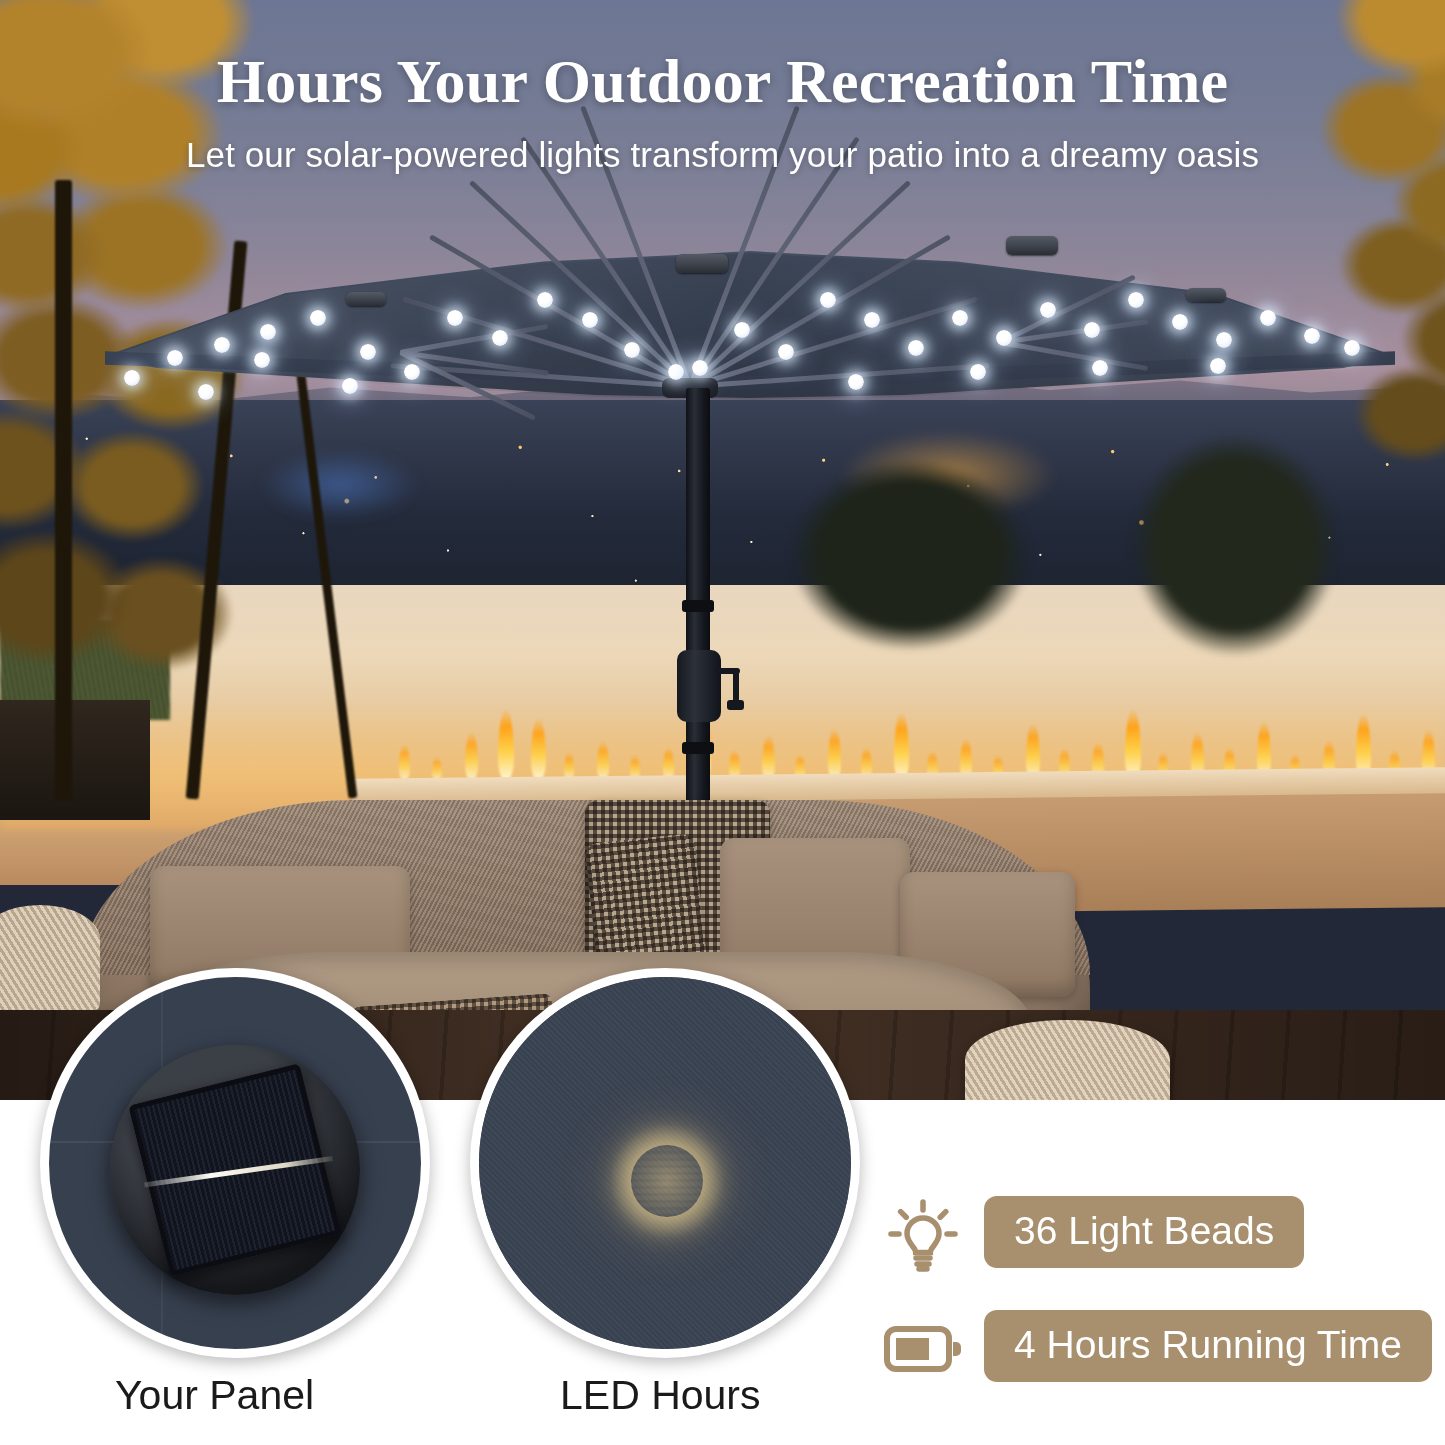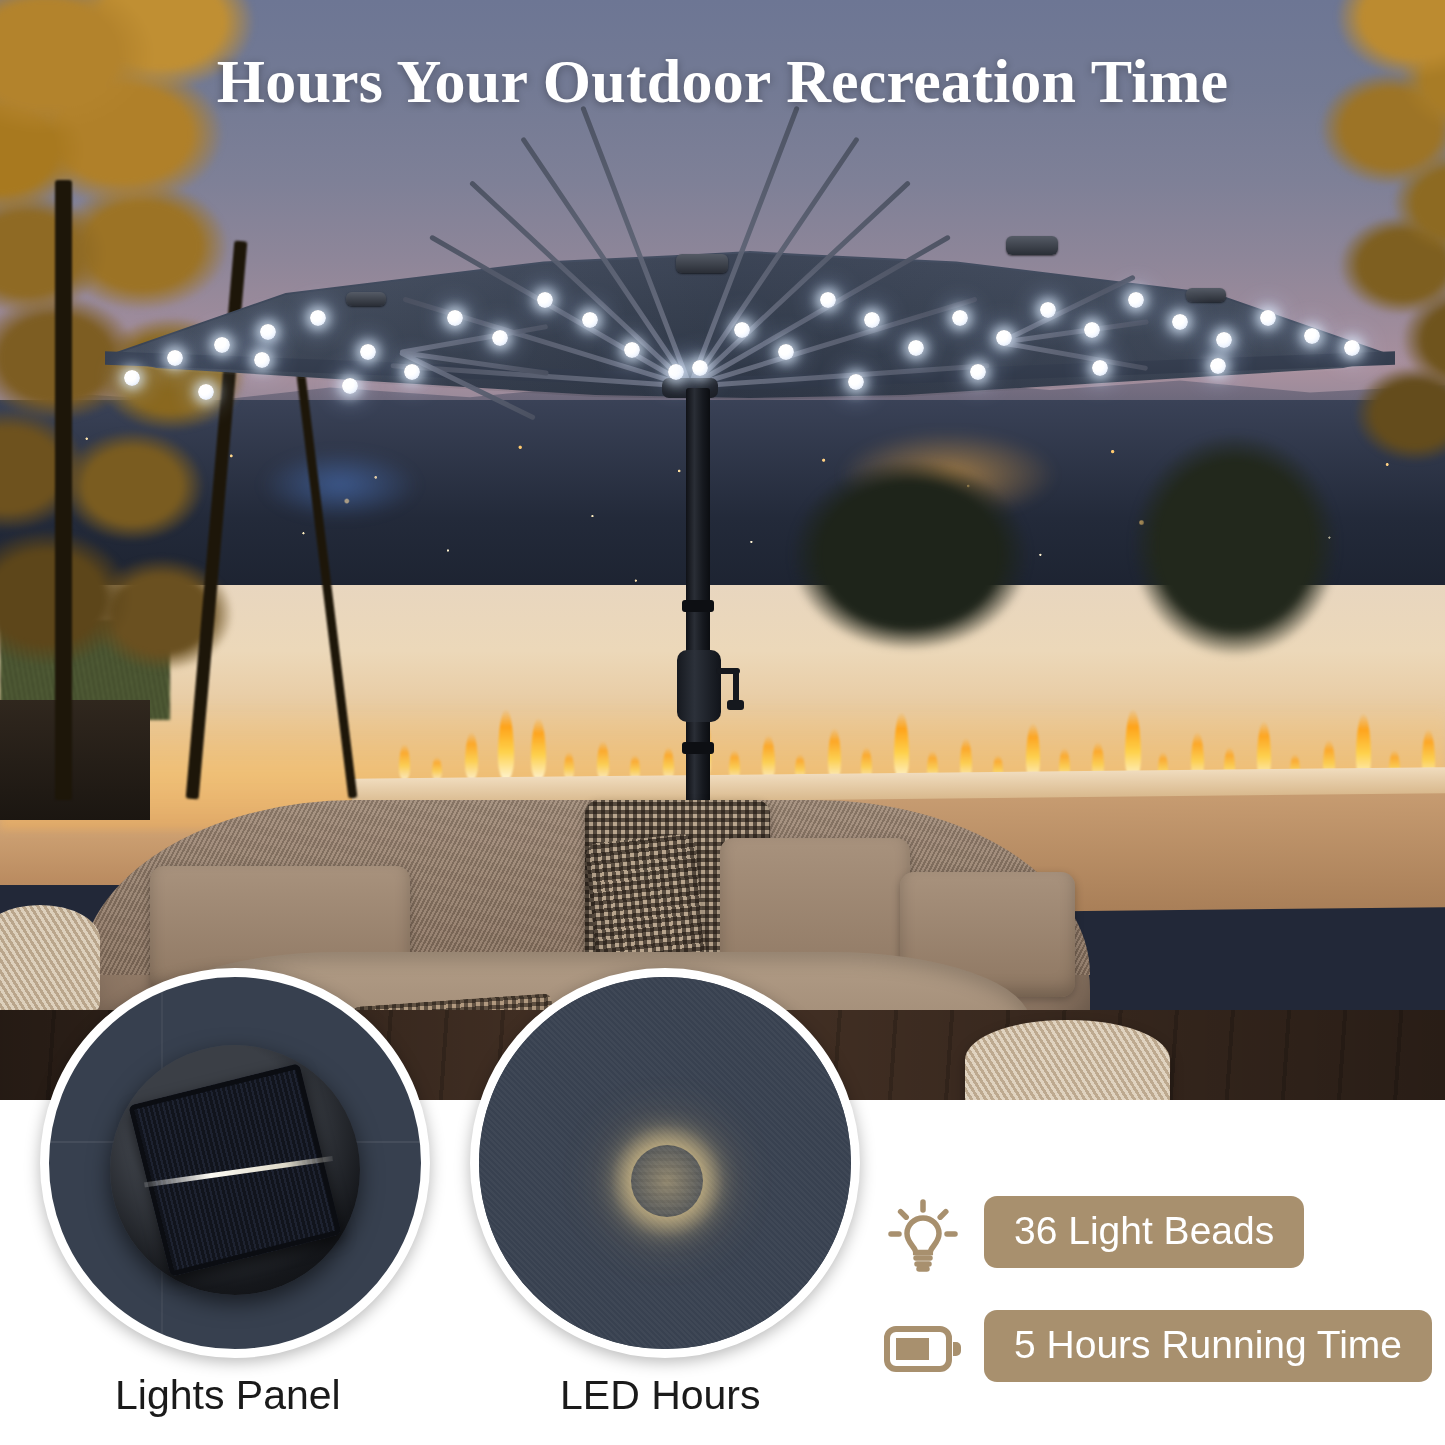--- a/index.html
+++ b/index.html
@@ -369,20 +369,21 @@
     <div class="cush" style="left:900px; top:872px; width:175px; height:125px;"></div>
     <div class="seat"></div>
     <div class="throw"></div>
     <div class="poufL"></div>
     <div class="deck"></div>
     <div class="deckshade"></div>
     <div class="pouf"></div>
   </div>
 
   <div class="headline">Hours Your Outdoor Recreation Time</div>
+  <div class="subhead">Let our solar-powered lights transform your patio into a dreamy oasis</div>
 
   <div class="panel"></div>
 
   <div class="inset insetA">
     <div class="spSeamV"></div>
     <div class="spSeamH"></div>
     <div class="spRing">
       <div class="spCell">
         <div class="spHi"></div>
       </div>
@@ -391,21 +392,21 @@
 
   <div class="inset insetB">
     <div class="bandNavy"></div>
     <div class="bandGrey"></div>
     <div class="bandBlack"></div>
 
     <div class="bulbGlow"></div>
     <div class="bulb"></div>
   </div>
 
-  <div class="caption capA">Lights Panel</div>
+  <div class="caption capA">Your Panel</div>
   <div class="caption capB">LED Hours</div>
 
   <div class="featRow featA">
     <div class="featIcon">
       <svg width="80" height="78" viewBox="0 0 80 78" fill="none" stroke="#a8906e" stroke-width="5.5" stroke-linecap="round">
         <path d="M40 22c-8.8 0-16 7-16 15.6 0 5.6 3 9.4 5.6 12.6 2 2.5 3.1 4 3.1 6.4h14.6c0-2.4 1.1-3.9 3.1-6.4 2.6-3.2 5.6-7 5.6-12.6C56 29 48.8 22 40 22z"></path>
         <path d="M33 62h14M34 68h12M36 73h8"></path>
         <path d="M40 6v8M17.6 15.6l5.6 5.6M8 38h8M62.8 15.6l-5.6 5.6M72 38h-8"></path>
       </svg>
     </div>
@@ -413,16 +414,16 @@
   </div>
 
   <div class="featRow featB">
     <div class="featIcon">
       <svg width="80" height="56" viewBox="0 0 80 56" fill="none">
         <rect x="4" y="8" width="62" height="40" rx="9" stroke="#a8906e" stroke-width="6"></rect>
         <rect x="13" y="17" width="33" height="22" fill="#a8906e"></rect>
         <path d="M70 21h3a5 5 0 0 1 5 5v4a5 5 0 0 1-5 5h-3z" fill="#a8906e"></path>
       </svg>
     </div>
-    <div class="pill">5 Hours Running Time</div>
+    <div class="pill">4 Hours Running Time</div>
   </div>
 
 </div>
 
 </body></html>

